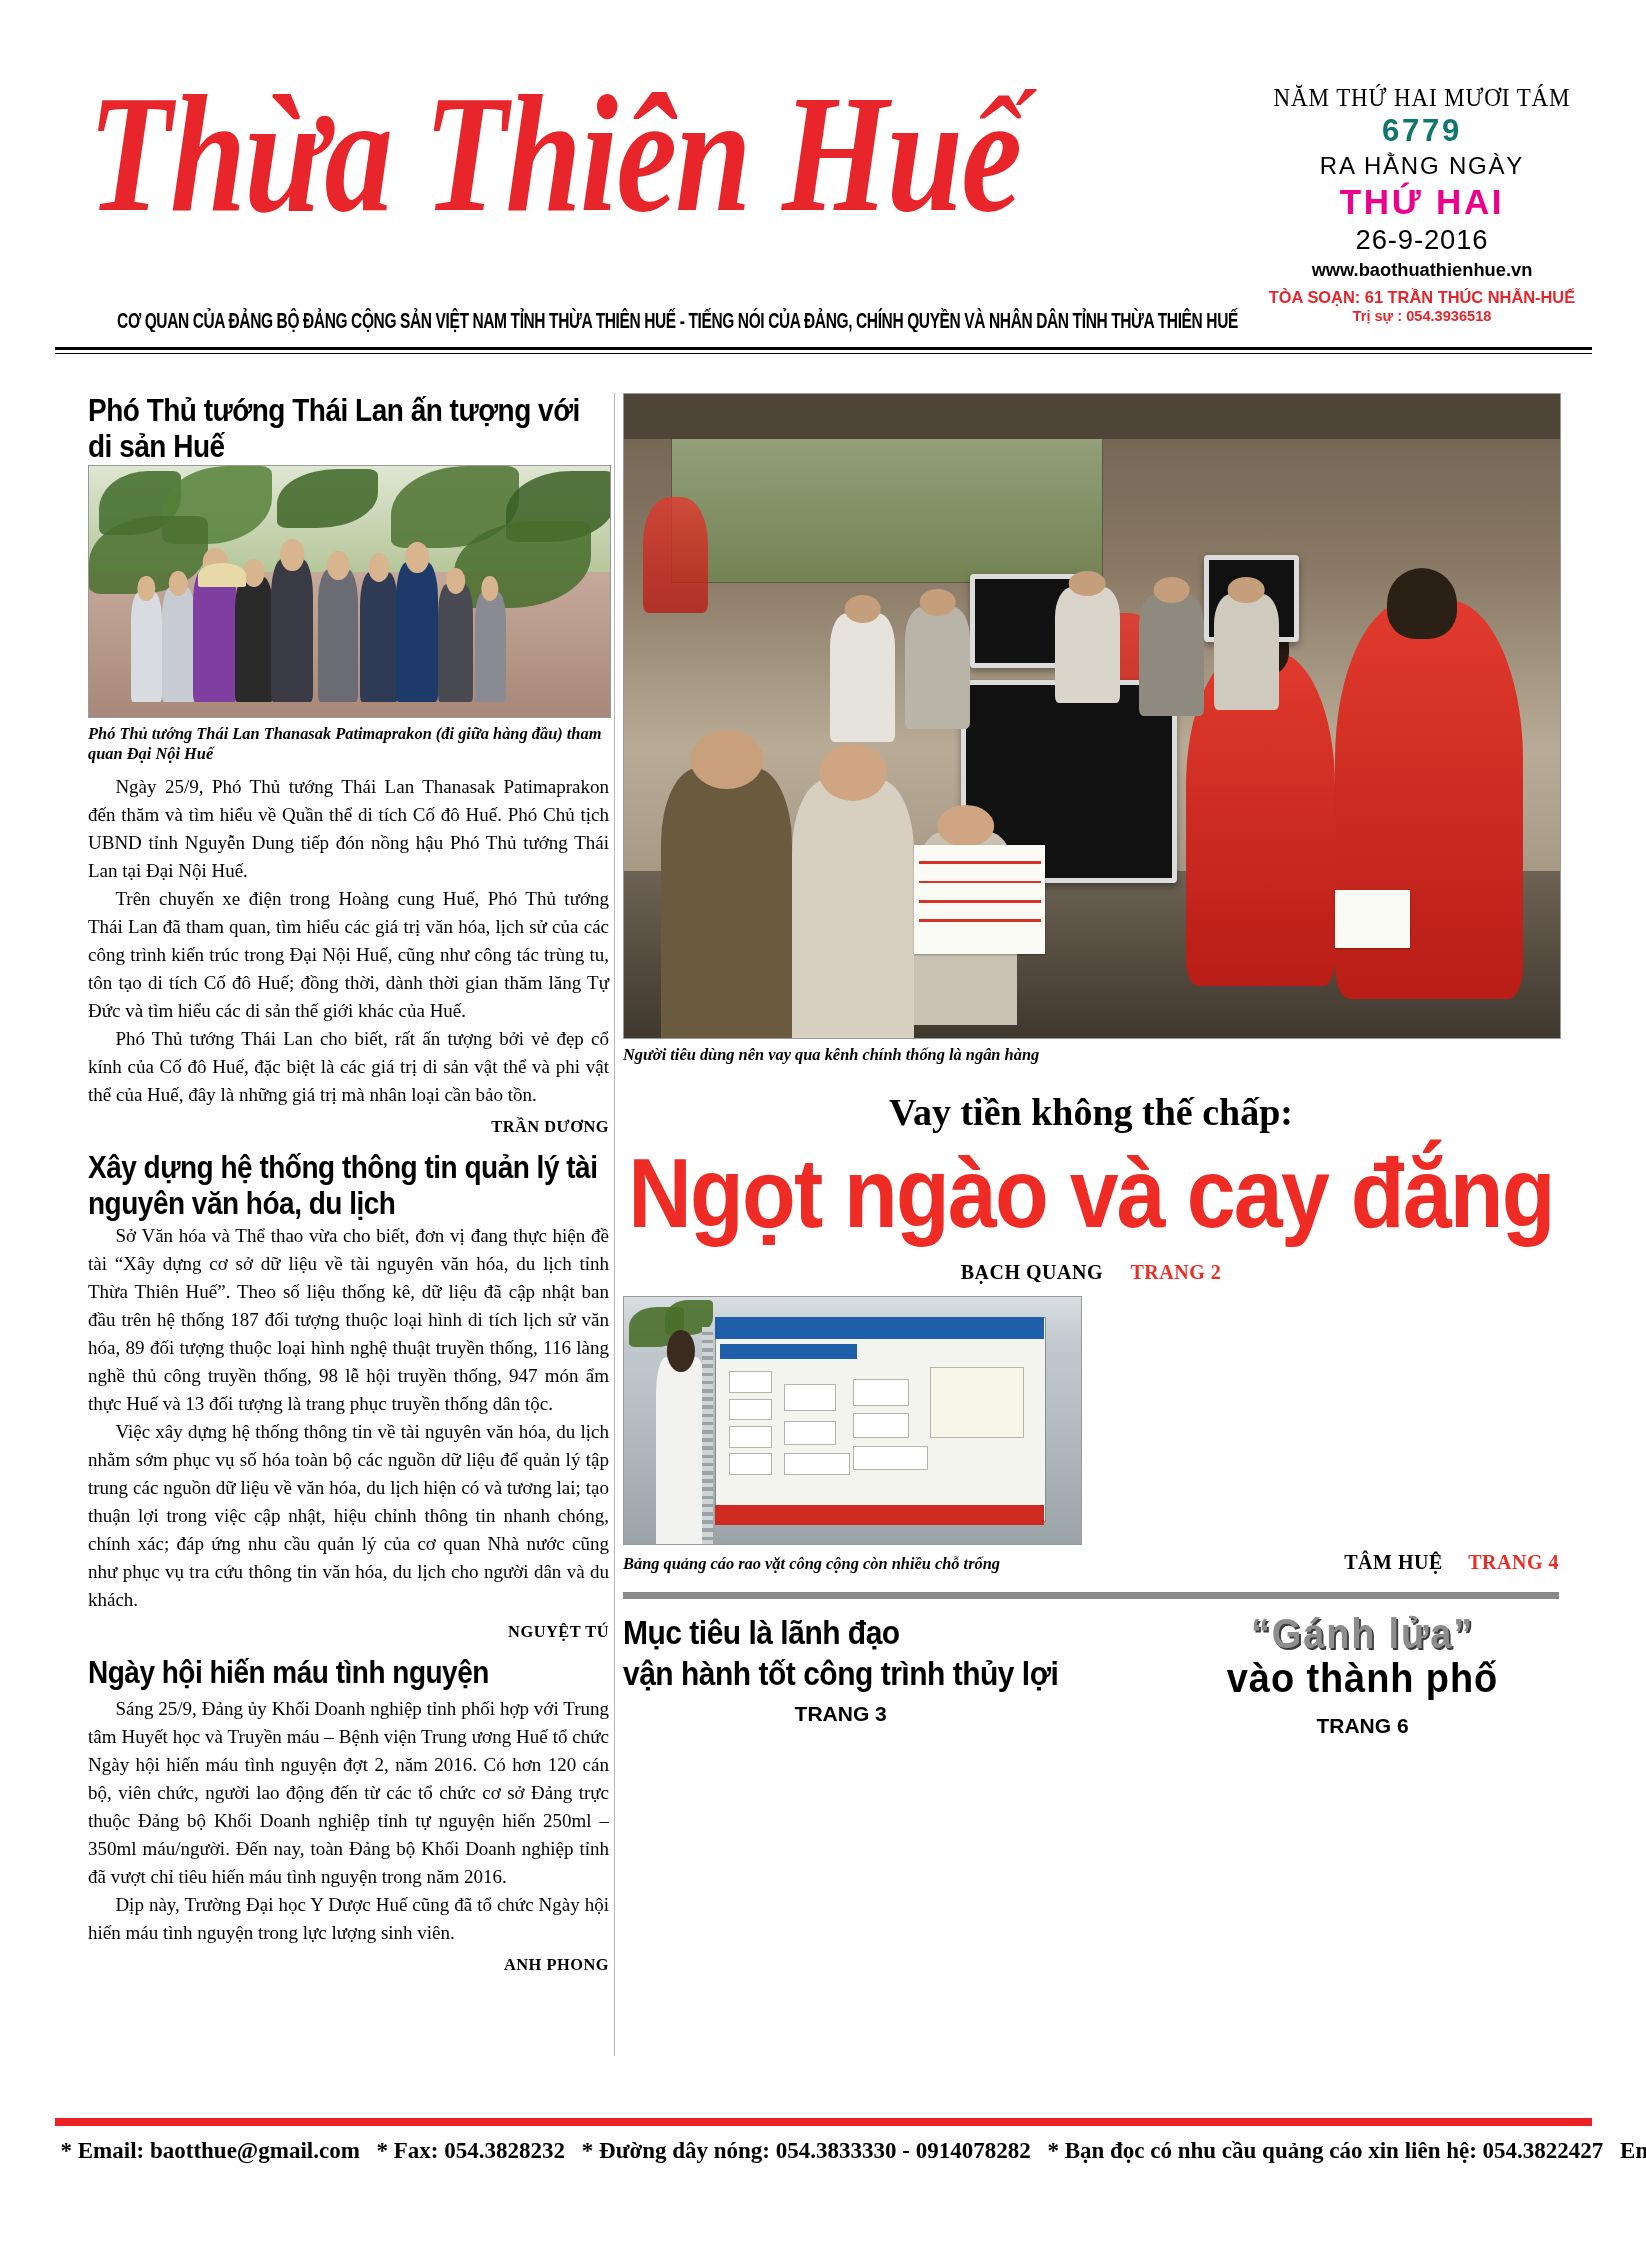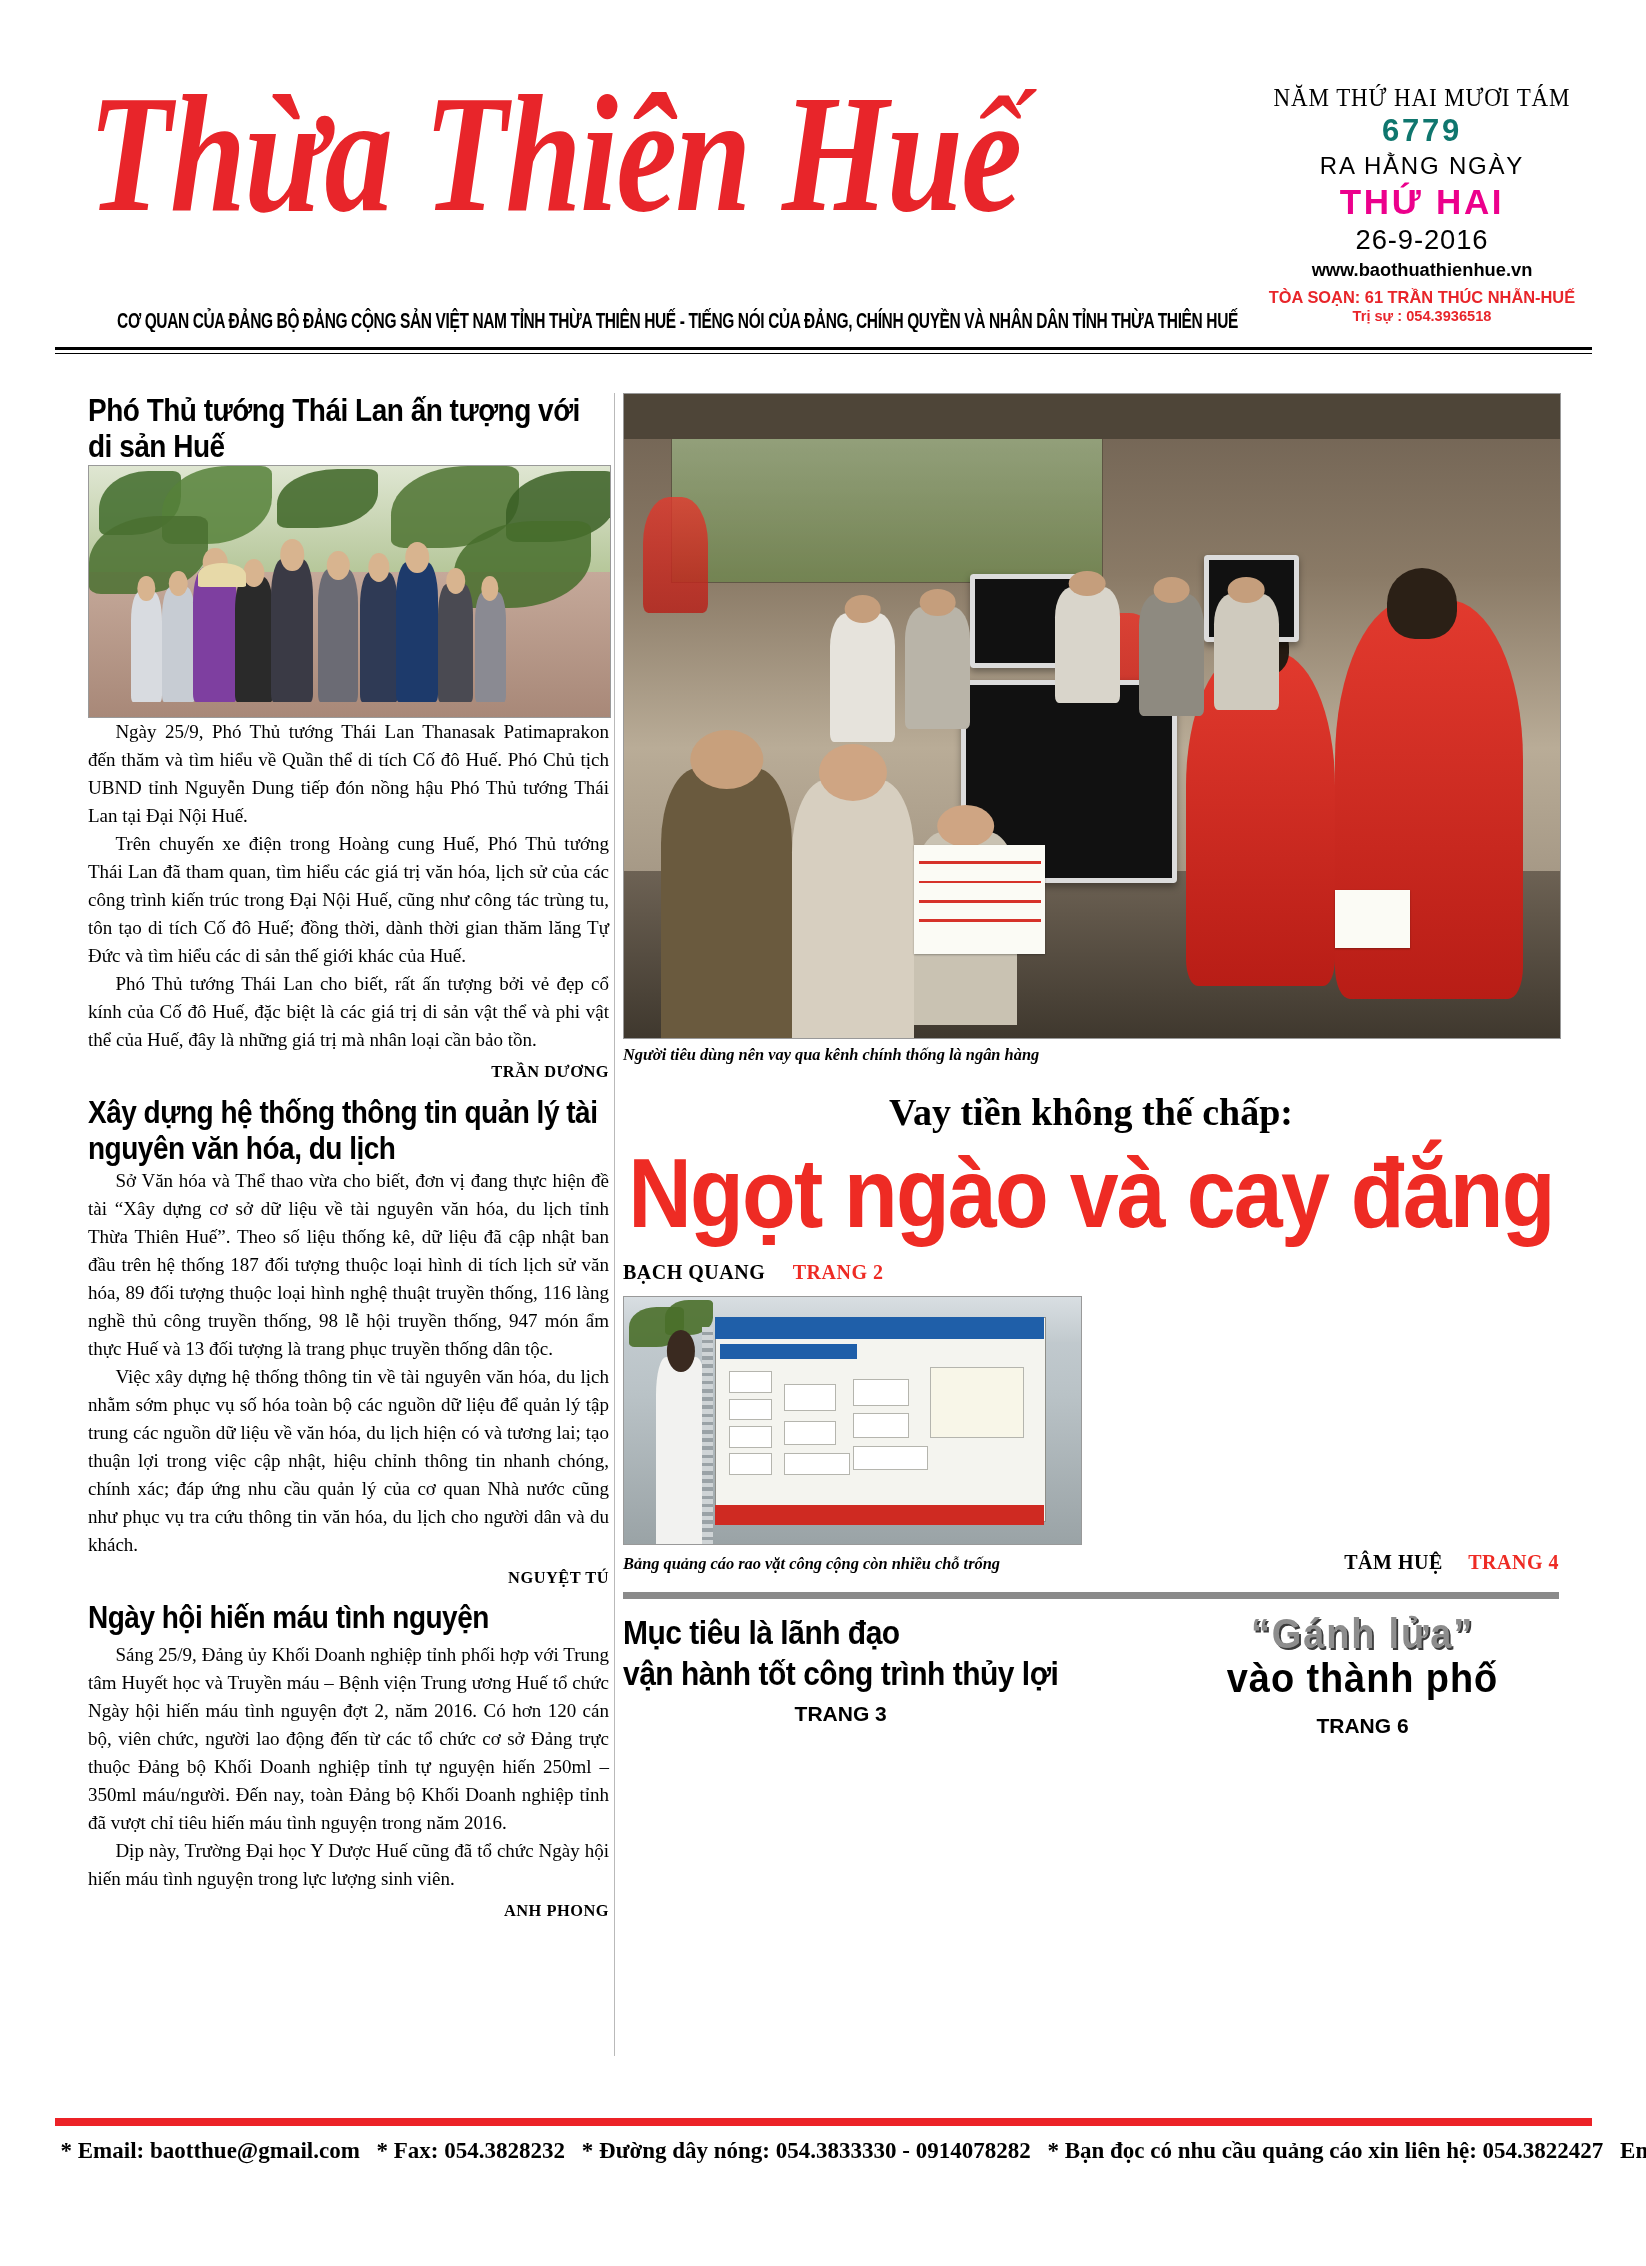--- a/index.html
+++ b/index.html
@@ -339,21 +339,21 @@
     line-height: 95px;
     color: #ee2b24;
     text-align: center;
     margin: 5.5px 0 0 0;
     letter-spacing: -1.8px;
     transform: scaleY(1.12);
     transform-origin: center top;
     white-space: nowrap;
   }
   .feature-credit {
-    text-align: left;
+    text-align: center;
     margin: 25.6px 0 12.8px 0;
     font-family: "Liberation Serif", "DejaVu Serif", serif;
     font-weight: bold;
     font-size: 20px;
     letter-spacing: 0.5px;
   }
   .feature-credit .pg {
     color: #ee2b24;
     margin-left: 22px;
   }
@@ -557,20 +557,21 @@
       <div class="fig" style="left:67%;width:35px;height:47%;background:#4a4a52;">
           <span class="head-dot"></span>
         </div>
       <div class="fig" style="left:74%;width:31px;height:44%;background:#8a8a92;">
           <span class="head-dot"></span>
         </div>
 
       <div style="position:absolute;left:21%;bottom:52%;width:48px;height:24px;background:#e7d9a8;border-radius:50% 50% 6% 6%;"></div>
     </div>
 
+    <div class="caption">Phó Thủ tướng Thái Lan Thanasak Patimaprakon (đi giữa hàng đầu) tham quan Đại Nội Huế</div>
 
     <div class="body-text">
       <p>Ngày 25/9, Phó Thủ tướng Thái Lan Thanasak Patimaprakon đến thăm và tìm hiểu về Quần thể di tích Cố đô Huế. Phó Chủ tịch UBND tỉnh Nguyễn Dung tiếp đón nồng hậu Phó Thủ tướng Thái Lan tại Đại Nội Huế.</p>
       <p>Trên chuyến xe điện trong Hoàng cung Huế, Phó Thủ tướng Thái Lan đã tham quan, tìm hiểu các giá trị văn hóa, lịch sử của các công trình kiến trúc trong Đại Nội Huế, cũng như công tác trùng tu, tôn tạo di tích Cố đô Huế; đồng thời, dành thời gian thăm lăng Tự Đức và tìm hiểu các di sản thế giới khác của Huế.</p>
       <p>Phó Thủ tướng Thái Lan cho biết, rất ấn tượng bởi vẻ đẹp cổ kính của Cố đô Huế, đặc biệt là các giá trị di sản vật thể và phi vật thể của Huế, đây là những giá trị mà nhân loại cần bảo tồn.</p>
     </div>
     <div class="byline">TRẦN DƯƠNG</div>
 
     <h2 class="head">Xây dựng hệ thống thông tin quản lý tài nguyên văn hóa, du lịch</h2>
     <div class="body-text">

